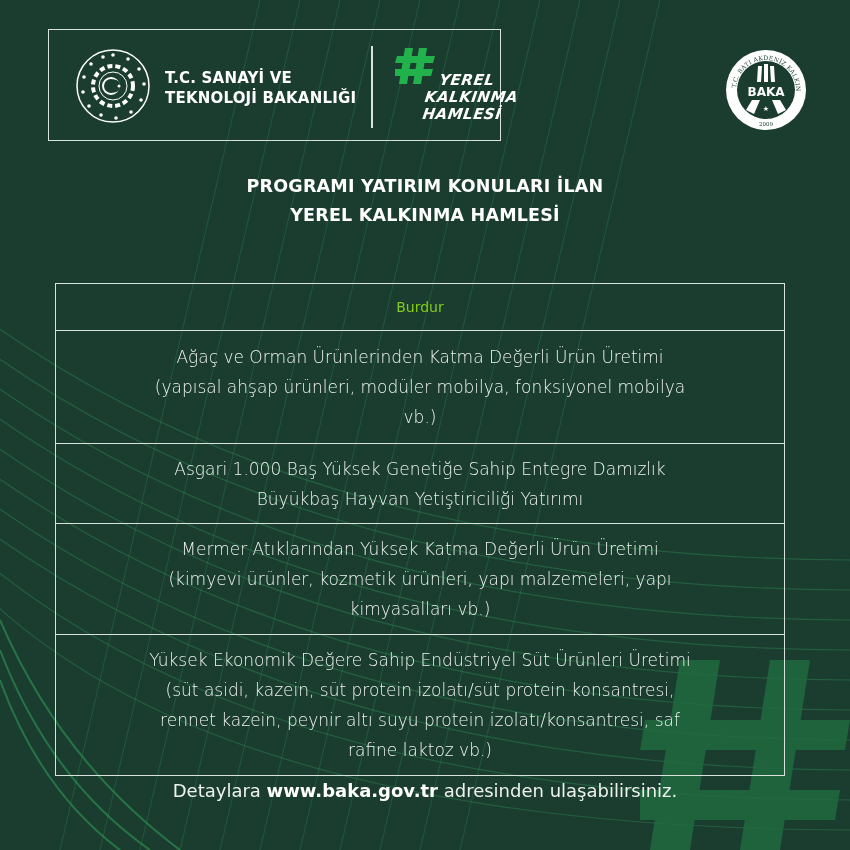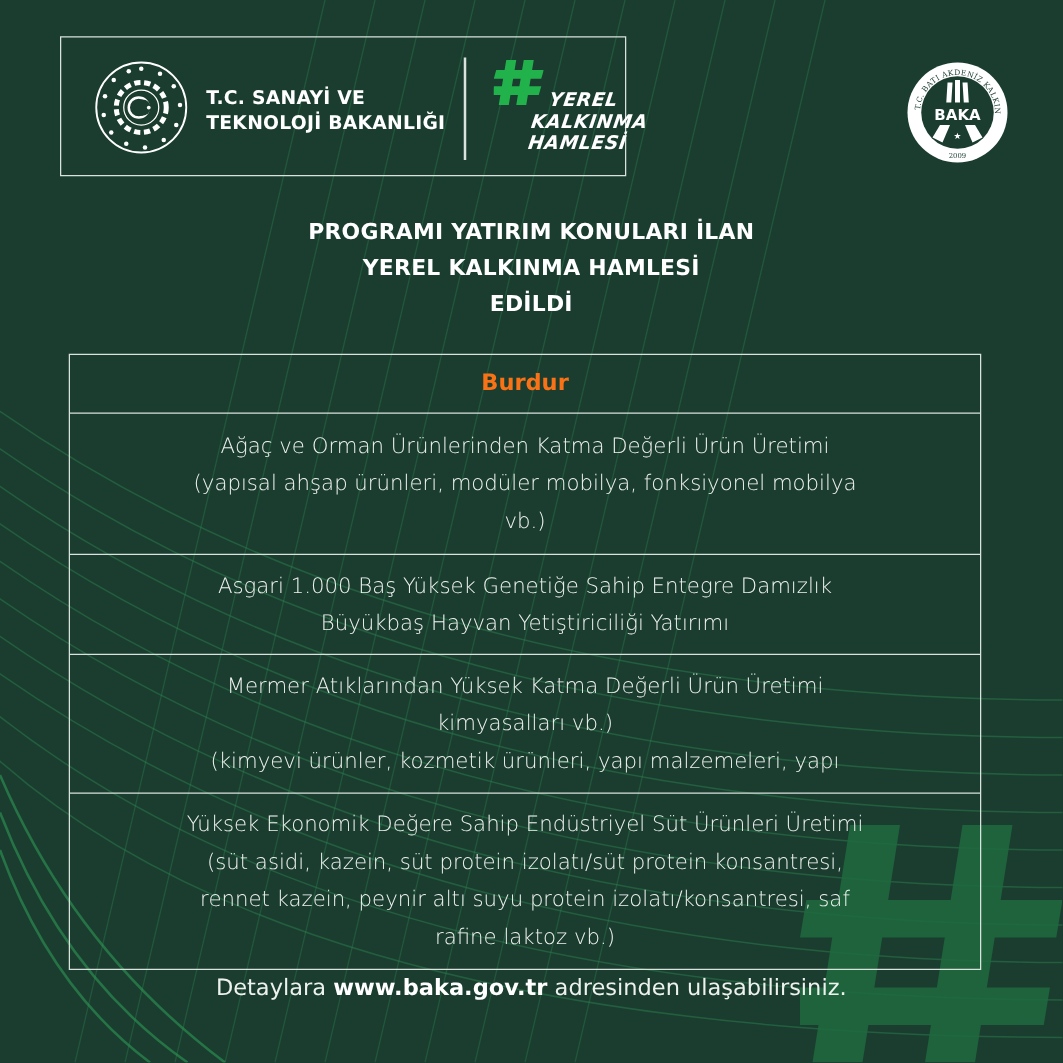--- a/index.html
+++ b/index.html
@@ -48,21 +48,21 @@
       position:absolute; left:55px; top:283px; width:730px;
       border:1.5px solid #d9e2dd; box-sizing:border-box;
     }
     .row {
       border-top:1.5px solid #d9e2dd; text-align:center;
       font-family:"DejaVu Sans", sans-serif; font-size:17px; line-height:30px;
       color:#eef2ef; font-weight:300; padding:0 6px; box-sizing:border-box;
       display:flex; align-items:center; justify-content:center;
     }
     .row:first-child { border-top:none; }
-    .row.header { height:46px; font-weight:bold; font-size:18px; color:#f97316; }
+    .row.header { height:46px; font-weight:normal; font-size:14px; color:#84cc16; }
     .row.r1 { height:113px; }
     .row.r2 { height:80px; }
     .row.r3 { height:111px; }
     .row.r4 { height:141px; }
     .row .cell-text span { display:block; }
 
     .footer {
       position:absolute; left:0; width:850px; top:777px; text-align:center;
       font-family:"DejaVu Sans", sans-serif; font-size:18px; line-height:28px; color:#eef2ef;
     }
@@ -178,43 +178,42 @@
       <polygon points="48,52 56,52 62,62 54,66"></polygon>
     </g>
     <text x="42" y="48" text-anchor="middle" font-family="DejaVu Sans, sans-serif" font-weight="bold" font-size="12" fill="#ffffff">BAKA</text>
     <text x="42" y="63" text-anchor="middle" font-size="7" fill="#ffffff">★</text>
     <text x="42" y="78" text-anchor="middle" font-family="DejaVu Serif, serif" font-size="5.5" fill="#1b3d30">2009</text>
   </svg>
 
   <div class="title">
     <span>PROGRAMI YATIRIM KONULARI İLAN</span>
     <span>YEREL KALKINMA HAMLESİ</span>
-    <span>EDİLDİ</span>
   </div>
 
   <div class="table">
     <div class="row header">Burdur</div>
     <div class="row r1">
       <div class="cell-text">
         <span>Ağaç ve Orman Ürünlerinden Katma Değerli Ürün Üretimi</span>
         <span>(yapısal ahşap ürünleri, modüler mobilya, fonksiyonel mobilya</span>
         <span>vb.)</span>
       </div>
     </div>
     <div class="row r2">
       <div class="cell-text">
         <span>Asgari 1.000 Baş Yüksek Genetiğe Sahip Entegre Damızlık</span>
         <span>Büyükbaş Hayvan Yetiştiriciliği Yatırımı</span>
       </div>
     </div>
     <div class="row r3">
       <div class="cell-text">
         <span>Mermer Atıklarından Yüksek Katma Değerli Ürün Üretimi</span>
+        <span>(kimyevi ürünler, kozmetik ürünleri, yapı malzemeleri, yapı</span>
         <span>kimyasalları vb.)</span>
-        <span>(kimyevi ürünler, kozmetik ürünleri, yapı malzemeleri, yapı</span>
       </div>
     </div>
     <div class="row r4">
       <div class="cell-text">
         <span>Yüksek Ekonomik Değere Sahip Endüstriyel Süt Ürünleri Üretimi</span>
         <span>(süt asidi, kazein, süt protein izolatı/süt protein konsantresi,</span>
         <span>rennet kazein, peynir altı suyu protein izolatı/konsantresi, saf</span>
         <span>rafine laktoz vb.)</span>
       </div>
     </div>

